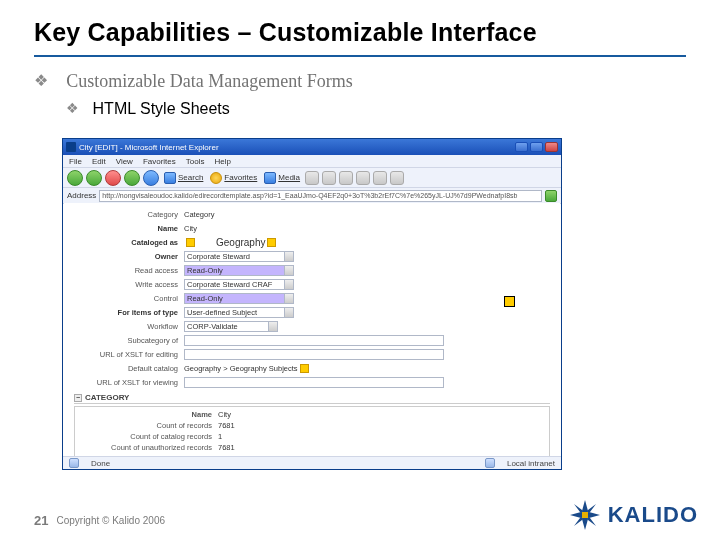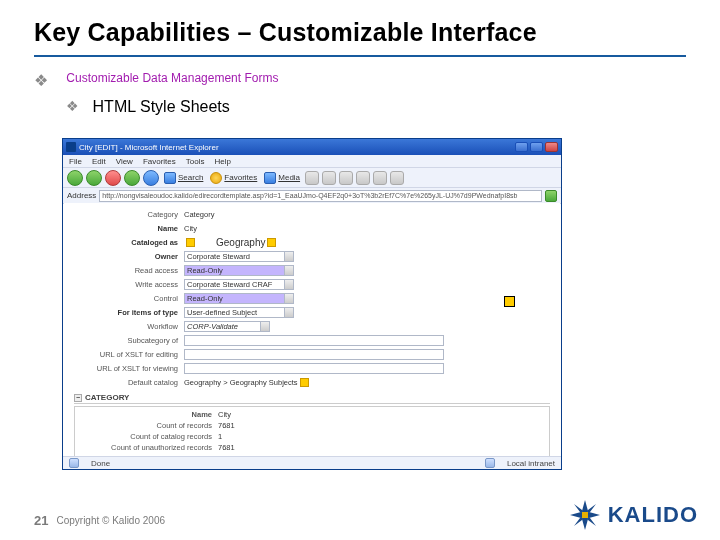--- a/index.html
+++ b/index.html
@@ -2,21 +2,21 @@
 <html><head>
 <meta charset="utf-8">
 <style>
   * { margin:0; padding:0; box-sizing:border-box; }
   body { width:720px; height:540px; background:#fff; font-family:Arial,Helvetica,sans-serif; position:relative; overflow:hidden; }
   .slide { padding:18px 34px 0 34px; }
   .title { font-size:25px; font-weight:bold; color:#000; letter-spacing:0.2px; }
   .hr { height:2px; background:#175a9e; margin-top:8px; }
   .b1 { display:flex; margin-top:14px; }
   .dia { color:#8a8a8a; font-size:16px; margin-right:18px; }
-  .b1-text { font-size:12px; color:#a21caf; }
+  .b1-text { font-size:18px; color:#737373;font-family:Liberation Serif, serif; }
   .b2 { display:flex; margin-top:8px; margin-left:32px; }
   .b2 .dia { font-size:14px; margin-right:14px; }
   .b2-text { font-size:16px; }
 
   .browser { position:absolute; left:62px; top:138px; width:500px; height:332px; border:1px solid #0a3e8a; background:#fff; font-size:8px; color:#333; }
   .titlebar { height:14px; background:linear-gradient(#3b77d8,#1a4fb7); display:flex; align-items:center; padding:8px 3px; color:#fff; }
   .tb-icon { width:10px; height:10px; background:#0a3e8a; margin-right:3px; border-radius:1px; }
   .tb-title { flex:1; font-size:8px; }
   .winbtns { display:flex; gap:2px; }
   .winbtn { width:13px; height:10px; background:linear-gradient(#6ea0ee,#3a6fd0); border:1px solid #1a4fb7; border-radius:2px; }
@@ -175,41 +175,41 @@
       </div>
     <div class="row">
         <div class="lbl bold">For items of type</div>
         <div class="inp" style="width:110px;">
           <span>User-defined Subject</span>
           <div class="dd"></div>
         </div>
       </div>
     <div class="row">
         <div class="lbl">Workflow</div>
-        <div class="inp" style="width:86px;font-style:italic;">
+        <div class="inp" style="width:94px;">
           <span>CORP-Validate</span>
           <div class="dd"></div>
         </div>
       </div>
     <div class="row">
         <div class="lbl">Subcategory of</div>
         <div class="inp" style="width:260px;"></div>
       </div>
     <div class="row">
         <div class="lbl">URL of XSLT for editing</div>
-        <div class="inp" style="width:260px;"></div>
-      </div>
-    <div class="row">
-        <div class="lbl">URL of XSLT for viewing</div>
         <div class="inp" style="width:260px;"></div>
       </div>
     <div class="row">
         <div class="lbl">Default catalog</div>
         <div style="font-size:7.5px;">Geography &gt; Geography Subjects</div>
         <div class="ytiny"></div>
+      </div>
+    <div class="row">
+        <div class="lbl">URL of XSLT for viewing</div>
+        <div class="inp" style="width:260px;"></div>
       </div>
 
     <div class="sechead">
         <span class="exp">−</span>
         <span>CATEGORY</span>
       </div>
     <div class="catbox">
       <div class="catrow">
           <div class="catlbl bold">Name</div>
           <div class="catval">City</div>

